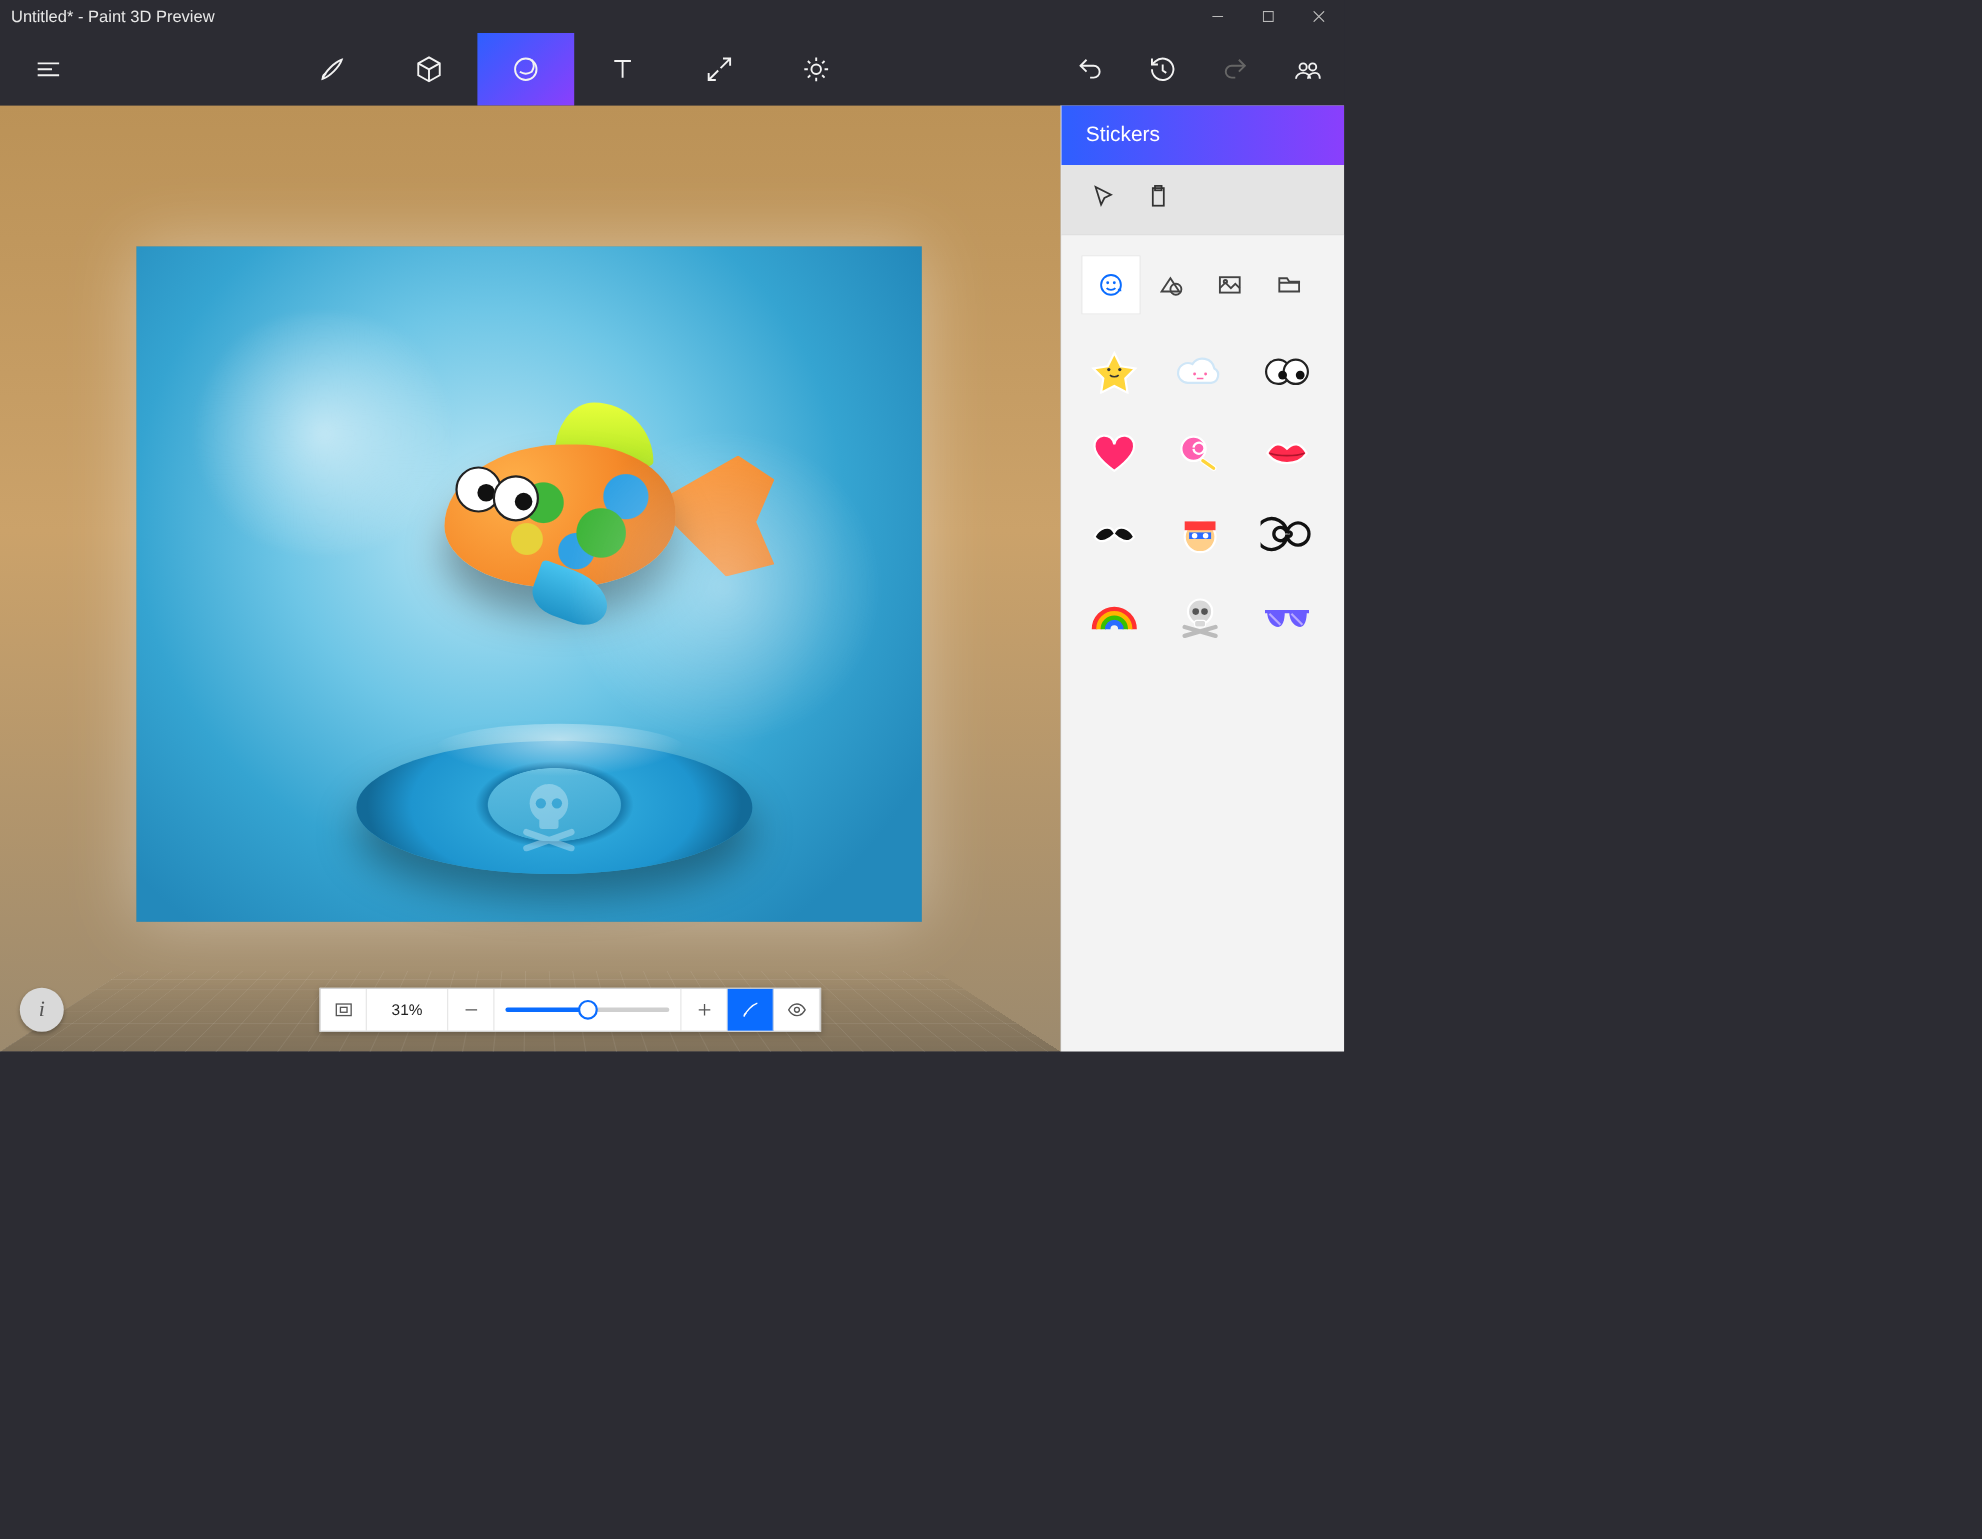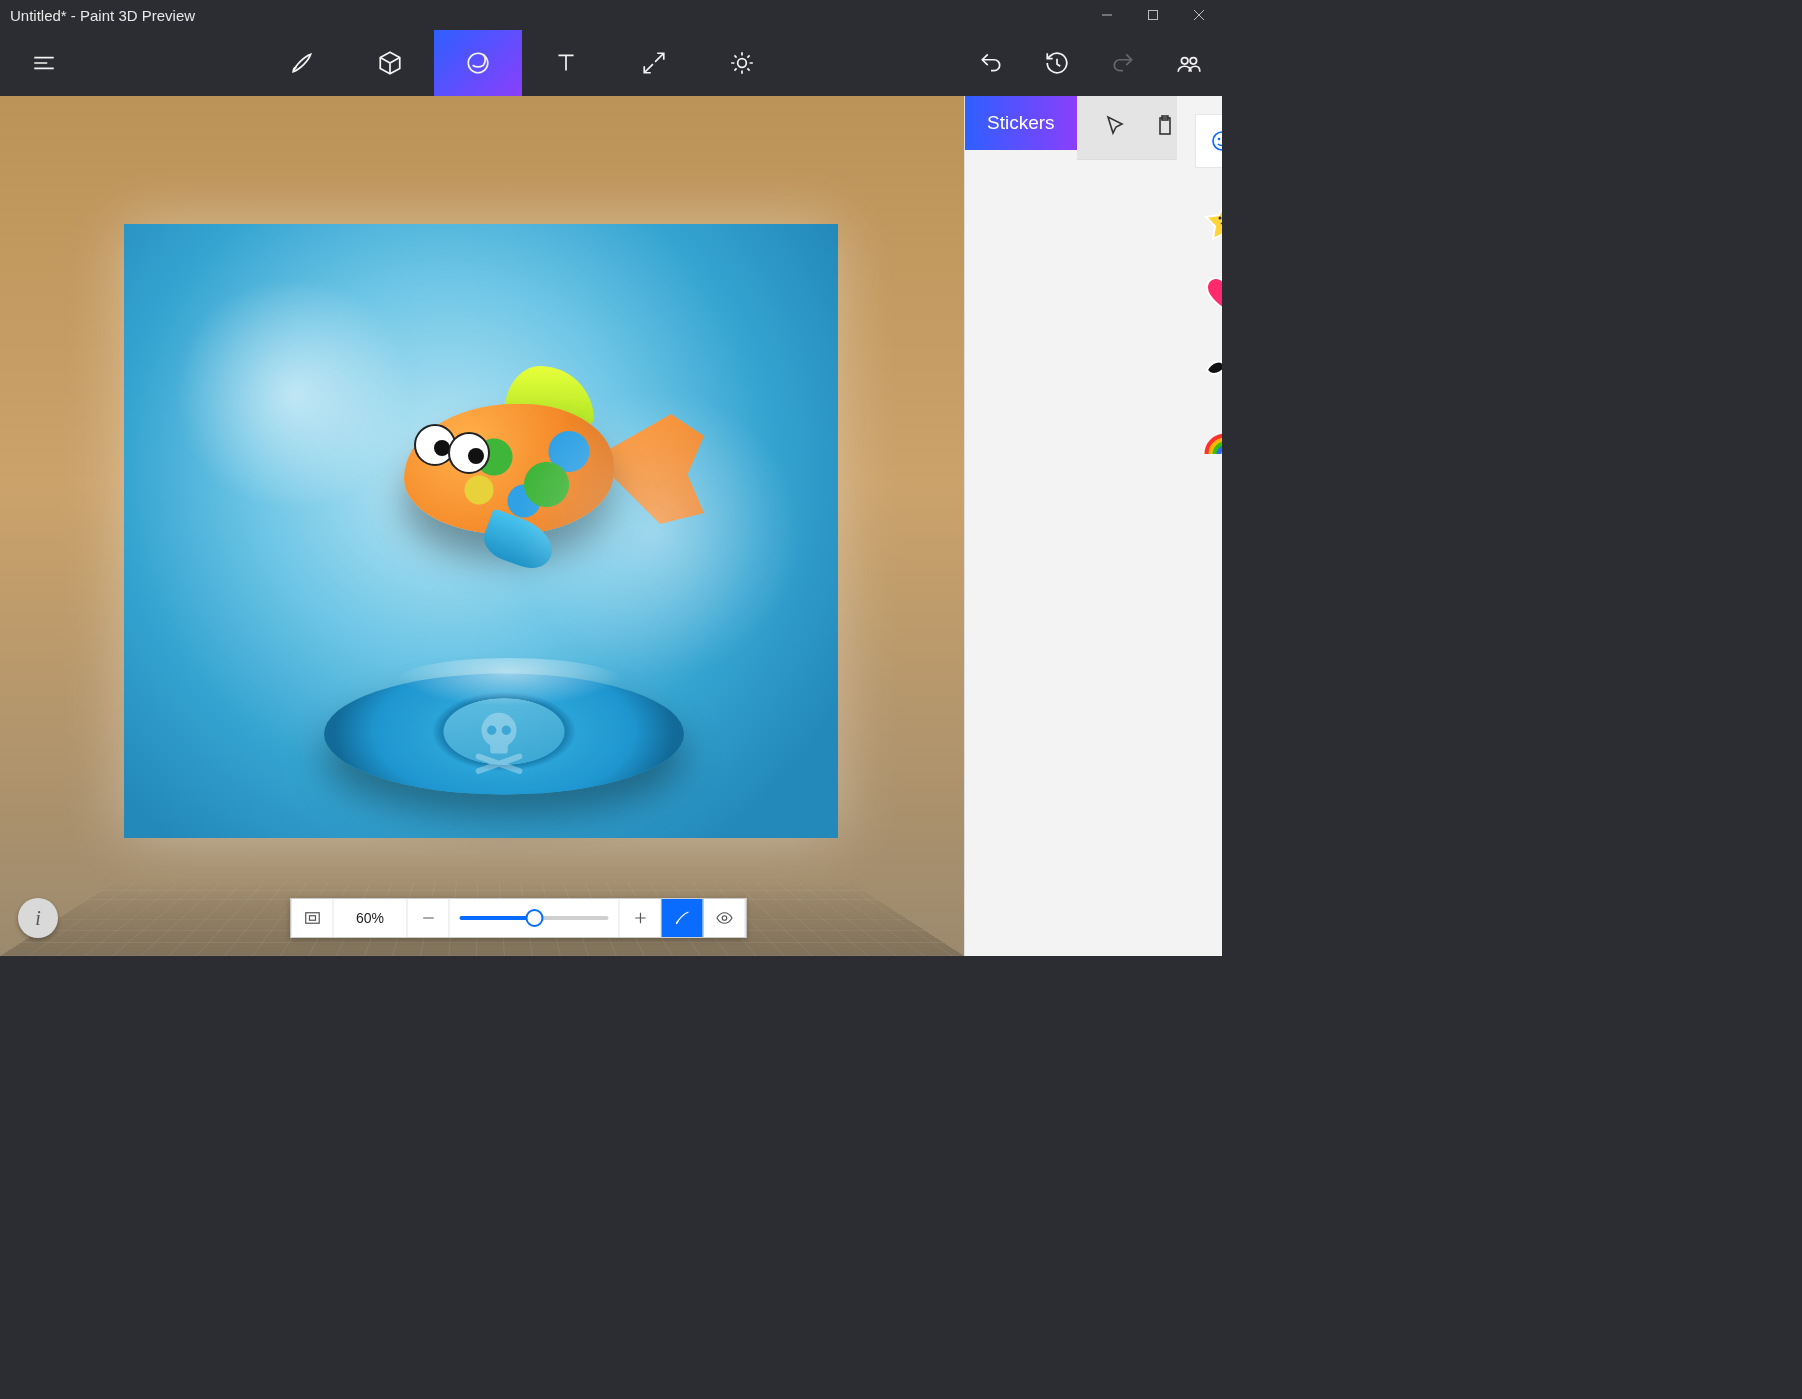--- a/index.html
+++ b/index.html
@@ -176,21 +176,21 @@
   .zb-slider .thumb {
     position:absolute; left:50%; top:50%; width:18px; height:18px;
     background:#fff; border:2px solid #0a6cff; border-radius:50%;
     transform:translate(-50%,-50%);
   }
   .zb-3d { width:42px; background:#0a6cff; color:#fff; }
   .zb-3d svg { stroke:#fff; }
   .zb-eye { width:42px; border-right:none;}
   
   .sidebar {
-    width:258px; background:#f3f3f3; display:flex; flex-direction:row;
+    width:258px; background:#f3f3f3; display:flex; flex-direction:column;
     border-left:1px solid #ddd;
   }
   .side-header {
     height:54px; padding:0 22px; display:flex; align-items:center;
     color:#fff; font-size:19px; font-weight:400;
     background: linear-gradient(90deg,#2e5fff,#8a3ffc);
   }
   .side-toolbtns {
     height:64px; background:#e4e4e4; display:flex; align-items:center; gap:26px;
     padding-left:26px; border-bottom:1px solid #ddd;
@@ -344,21 +344,21 @@
     </div>
 
     <div class="zoombar">
       <div class="zb-btn">
         <svg viewBox="0 0 24 24">
             <rect x="3" y="5" width="18" height="14"></rect>
             <rect x="8" y="9" width="8" height="6"></rect>
           </svg>
       </div>
       <div class="zb-pct">
-        <span>60%</span>
+        <span>31%</span>
       </div>
       <div class="zb-btn">
         <svg viewBox="0 0 24 24">
             <path d="M5 12h14"></path>
           </svg>
       </div>
       <div class="zb-slider">
         <div class="track">
             <div class="thumb"></div>
           </div>

